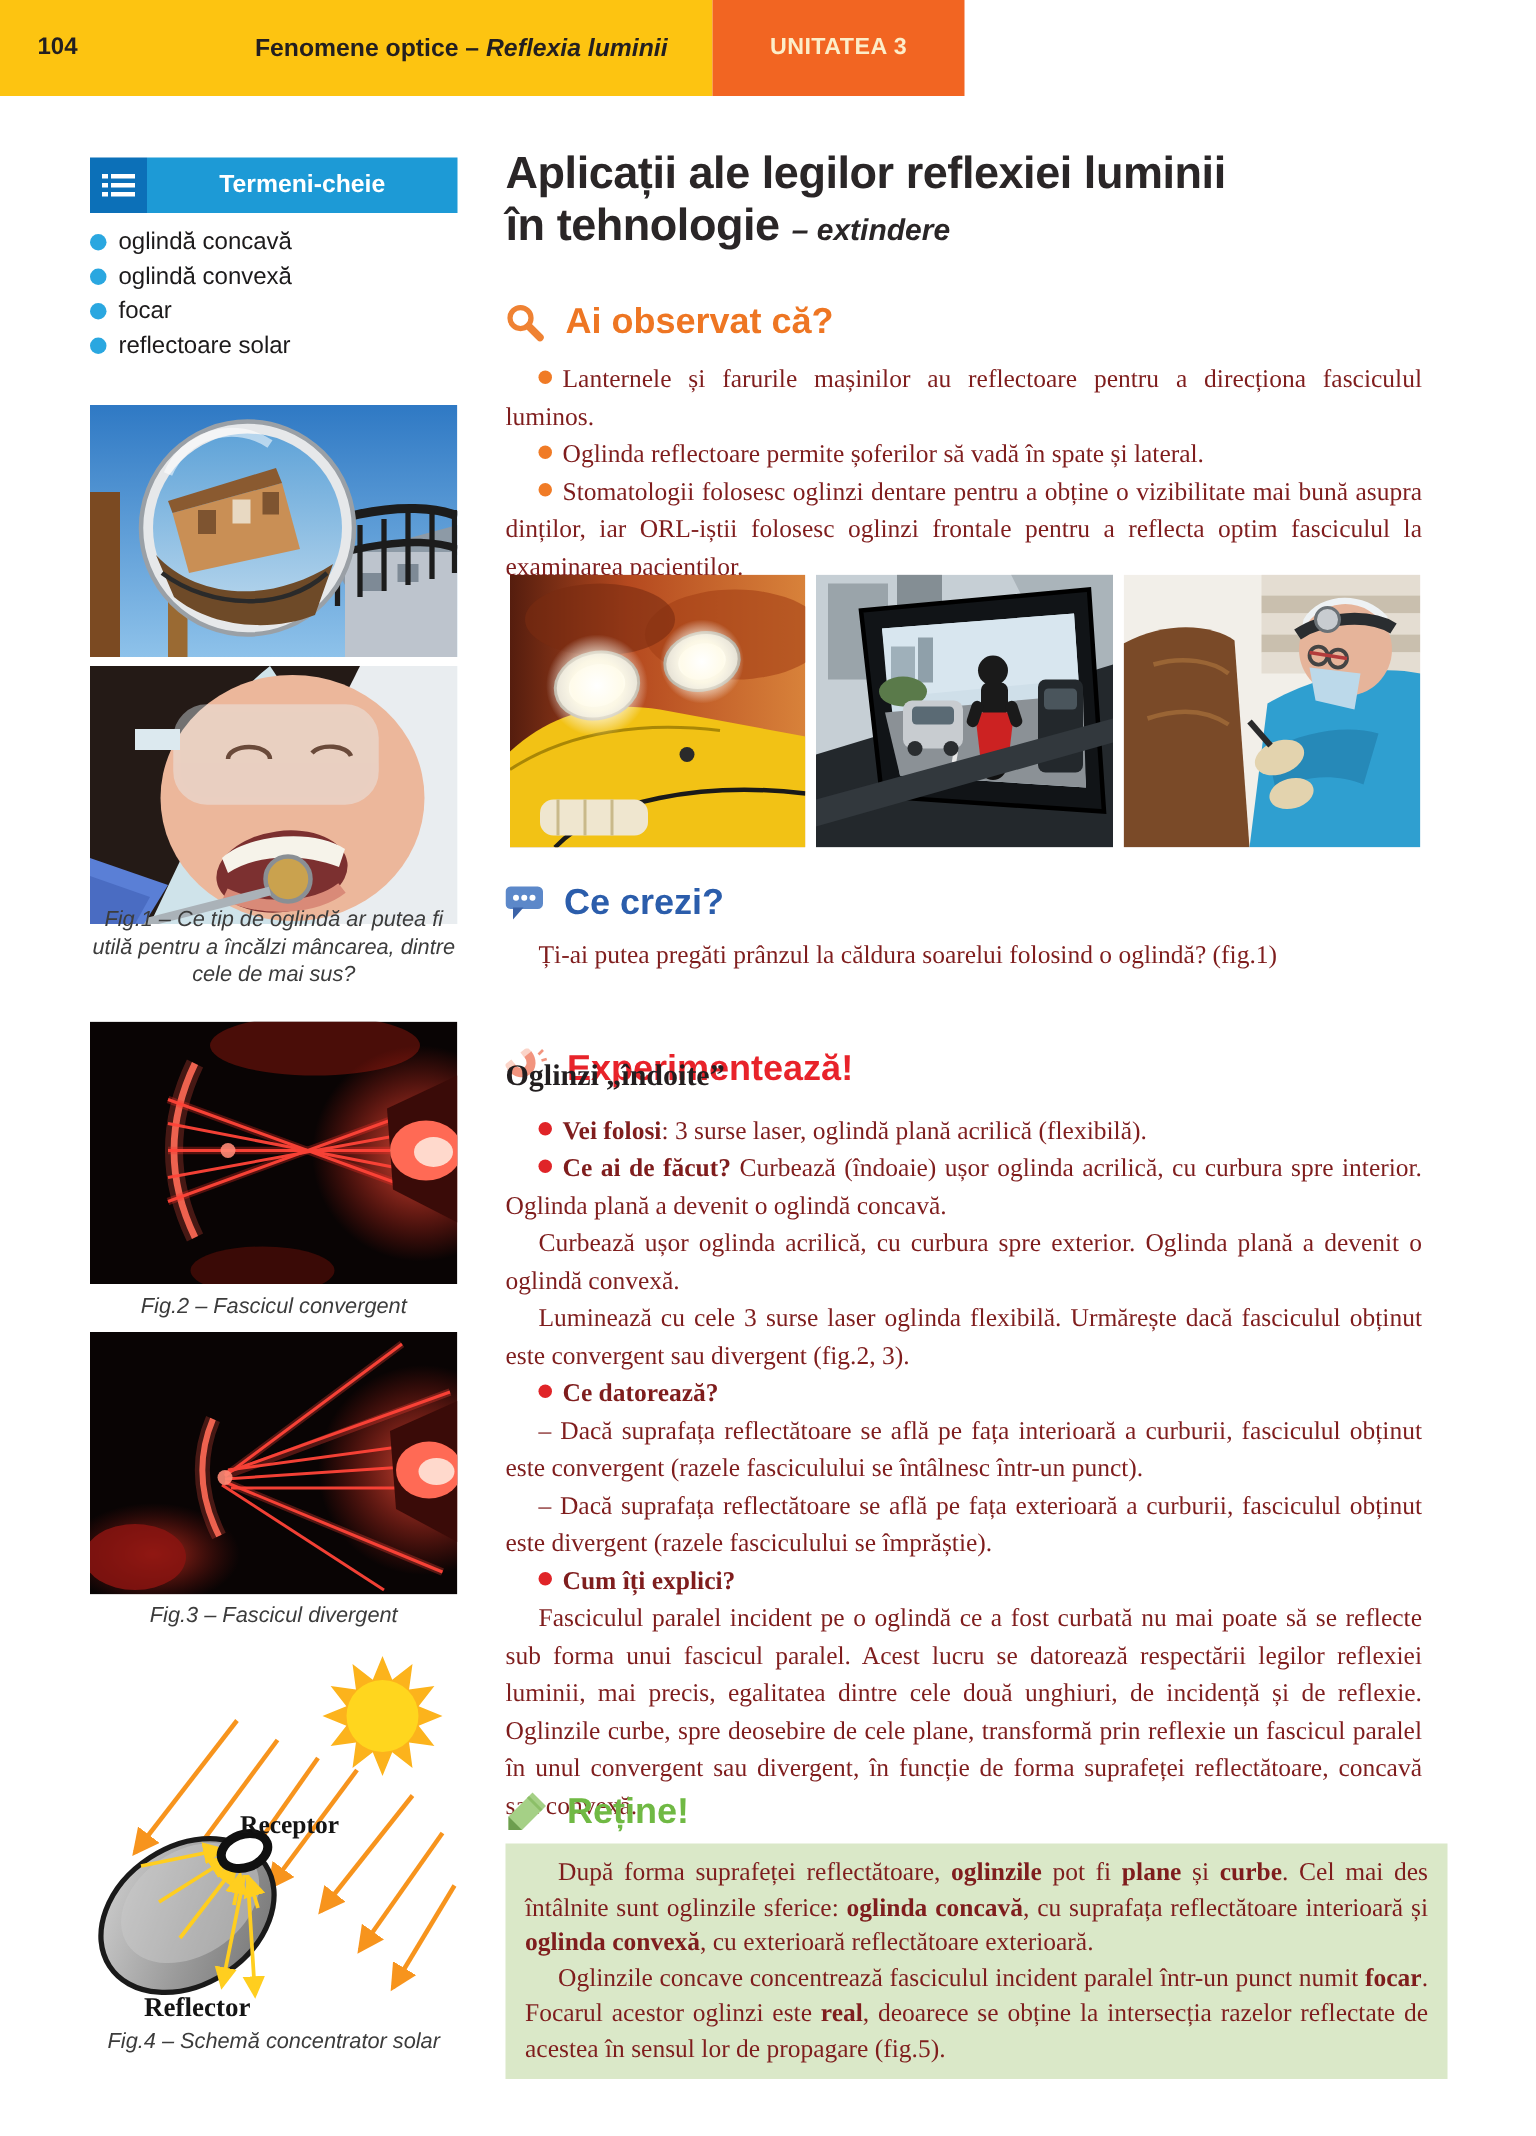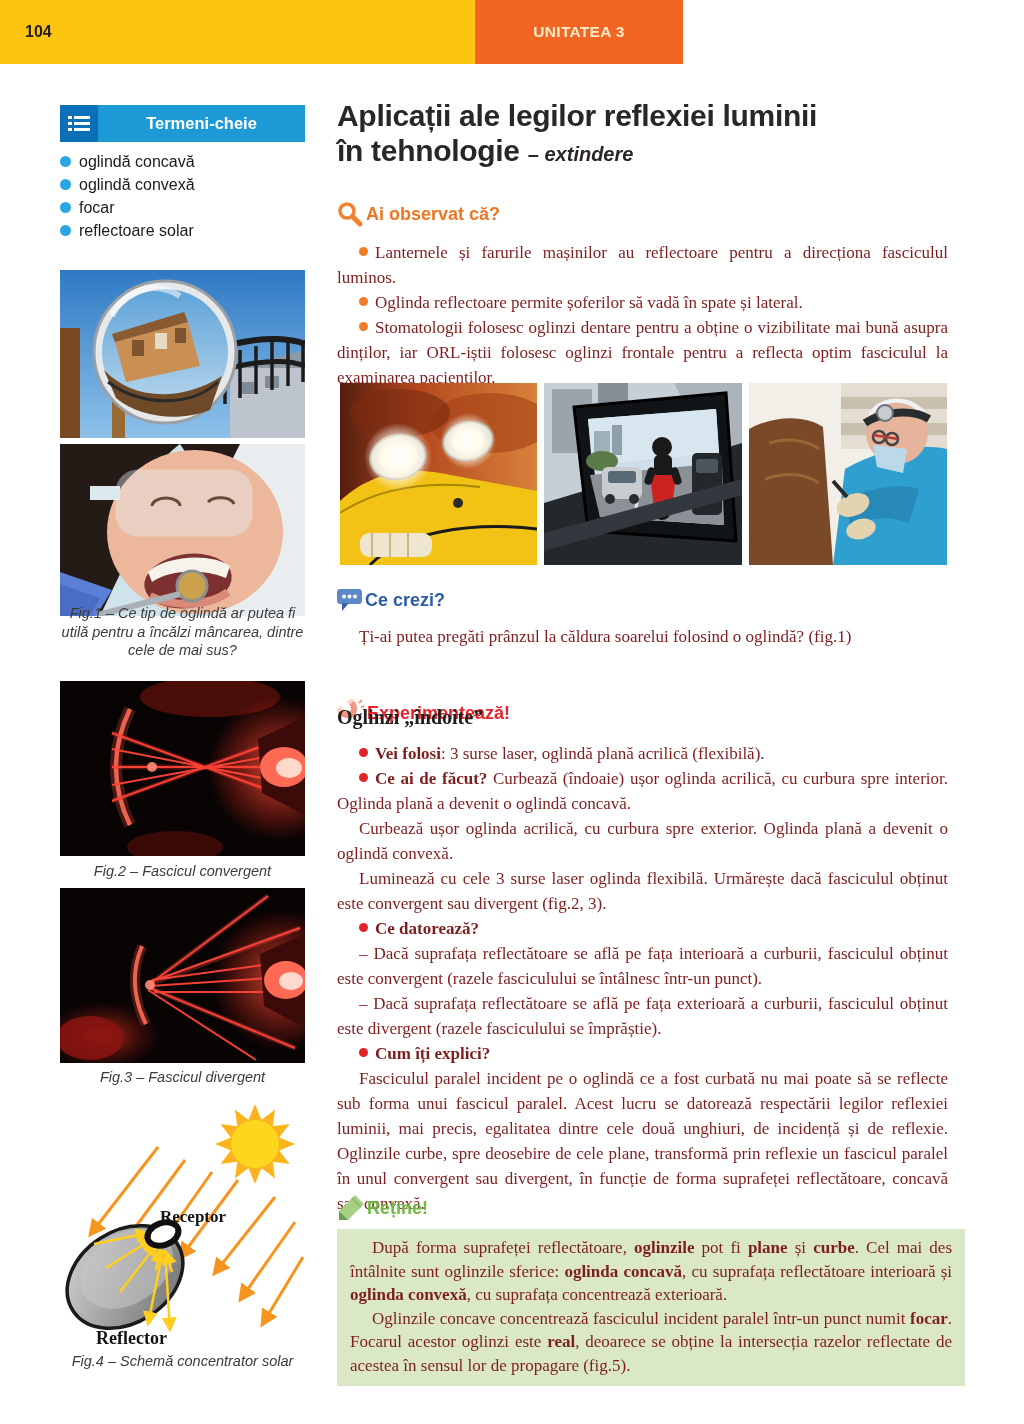--- a/index.html
+++ b/index.html
@@ -3,21 +3,21 @@
 <meta charset="utf-8">
 <style>
   * { margin:0; padding:0; box-sizing:border-box; }
   html,body { background:#e9e9e9; }
   .page { position:relative; width:1024px; height:1424px; background:#ffffff; overflow:hidden;
           font-family:"Liberation Sans", sans-serif; color:#221e1f; }
 
   
   .hdr { position:absolute; top:0; left:0; width:1024px; height:64px; }
   .hdr-yellow { position:absolute; left:0; top:0; width:475px; height:64px; background:#fdc411; }
-  .hdr-orange { position:absolute; left:475px; top:0; width:208px; height:64px; background:#f26522;
+  .hdr-orange { position:absolute; left:475px; top:0; width:168px; height:64px; background:#f26522;
                 display:flex; align-items:center; justify-content:center; }
   .page-num { position:absolute; left:25px; top:0; height:64px; display:flex; align-items:center;
               font-weight:bold; font-size:16px; color:#231f20; }
   .hdr-title { position:absolute; left:140px; top:0; width:335px; height:64px; display:flex;
                align-items:center; justify-content:center; font-weight:bold; font-size:16.5px; color:#231f20; }
   .hdr-title .it { font-style:italic; }
   .unit-badge { font-weight:bold; font-size:15.5px; color:#fcedc9; letter-spacing:.3px; }
 
   
   .kt-box { position:absolute; left:60px; top:105px; width:245px; height:37px; display:flex; }
@@ -30,21 +30,21 @@
 
   .side-img { position:absolute; left:60px; width:245px; overflow:hidden; }
   .caption { position:absolute; left:55px; width:255px; text-align:center; font-style:italic;
              font-size:14.5px; line-height:18.5px; color:#3c3c3c; }
 
   
   .main-title { position:absolute; left:337px; top:98px; width:640px; font-weight:bold;
                 font-size:30px; line-height:35px; color:#2a2627; letter-spacing:-0.3px; }
   .title-suffix { font-size:20px; font-style:italic; letter-spacing:0; }
 
-  .sec-head { position:absolute; display:flex; align-items:center; gap:2px; font-weight:bold; font-size:18px; }
+  .sec-head { position:absolute; display:flex; align-items:center; gap:13px; font-weight:bold; font-size:24px; }
   .sec-head svg { flex:none; }
   .c-orange { color:#ee7623; } .c-blue { color:#2b5dab; } .c-red { color:#e8232a;margin-top:28px; } .c-green { color:#70b944; }
 
   .flow { position:absolute; left:337px; width:611px; }
   .para { font-family:"Liberation Serif", serif; font-size:17px; line-height:25px;
           text-align:justify; text-indent:22px; color:#7f1d1d; }
   .dot { display:inline-block; width:9px; height:9px; border-radius:50%; margin-right:7px; position:relative; top:-2px; }
   .dot-o { background:#f07b26; } .dot-r { background:#e02428; }
 
   .photo-row { position:absolute; left:340px; top:383px; width:608px; height:182px; display:flex; gap:7px; }
@@ -59,20 +59,23 @@
   svg text { font-family:"Liberation Serif", serif; }
 </style>
 </head>
 <body>
 
 <div class="page">
 
   <div class="hdr">
     <div class="hdr-yellow"></div>
     <div class="page-num">104</div>
+    <div class="hdr-title">
+      <span><span>Fenomene optice – </span><span class="it">Reflexia luminii</span></span>
+    </div>
     <div class="hdr-orange">
       <span class="unit-badge">UNITATEA 3</span>
     </div>
   </div>
 
   <div class="kt-box">
     <div class="kt-icon">
       <svg width="22" height="18" viewBox="0 0 22 18">
         <rect x="0" y="1" width="4" height="3" fill="#fff"></rect>
           <rect x="6" y="1" width="16" height="3" fill="#fff"></rect>
@@ -461,17 +464,17 @@
   <div class="sec-head c-green" style="left:337px; top:1194px;">
     <svg width="28" height="28" viewBox="0 0 28 28">
       <polygon points="18,1 27,10 11,26 2,26 2,17" fill="#a5d086"></polygon>
       <polygon points="2,17 2,26 11,26 7,22" fill="#6d9e4f"></polygon>
       <line x1="15" y1="4" x2="24" y2="13" stroke="#8cbf68" stroke-width="2"></line>
     </svg>
     <span>Reține!</span>
   </div>
 
   <div class="green-box">
-    <p class="para"><span><span>După forma suprafeței reflectătoare, </span><b>oglinzile</b><span> pot fi </span><b>plane</b><span> și </span><b>curbe</b><span>. Cel mai des întâlnite sunt oglinzile sferice: </span><b>oglinda concavă</b><span>, cu suprafața reflectătoare interioară și </span><b>oglinda convexă</b><span>, cu suprafața concentrează exterioară.</span></span></p>
+    <p class="para"><span><span>După forma suprafeței reflectătoare, </span><b>oglinzile</b><span> pot fi </span><b>plane</b><span> și </span><b>curbe</b><span>. Cel mai des întâlnite sunt oglinzile sferice: </span><b>oglinda concavă</b><span>, cu suprafața reflectătoare interioară și </span><b>oglinda convexă</b><span>, cu exterioară reflectătoare exterioară.</span></span></p>
     <p class="para"><span><span>Oglinzile concave concentrează fasciculul incident paralel într-un punct numit </span><b>focar</b><span>. Focarul acestor oglinzi este </span><b>real</b><span>, deoarece se obține la intersecția razelor reflectate de acestea în sensul lor de propagare (fig.5).</span></span></p>
   </div>
 
 </div>
 
 </body></html>

